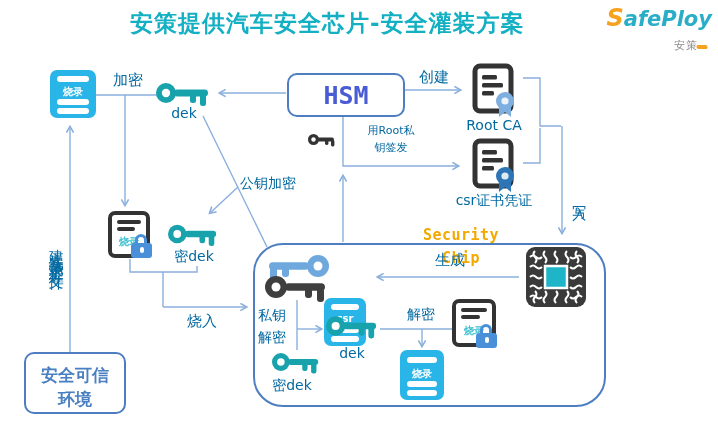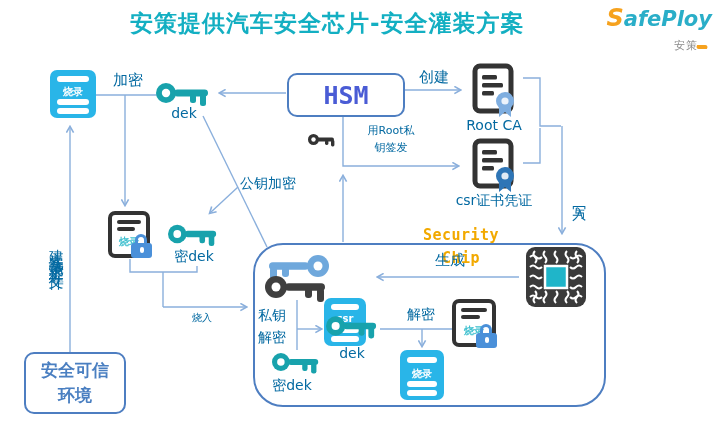--- a/index.html
+++ b/index.html
@@ -235,39 +235,39 @@
         <path d="M47 8 q-3 3 0 6 t0 6"></path>
         <path d="M57 8 q-3 3 0 6 t0 6"></path>
       <path d="M15 60 q-3 -3 0 -6 t0 -6"></path>
         <path d="M25 60 q-3 -3 0 -6 t0 -6"></path>
         <path d="M36 60 q-3 -3 0 -6 t0 -6"></path>
         <path d="M47 60 q-3 -3 0 -6 t0 -6"></path>
         <path d="M57 60 q-3 -3 0 -6 t0 -6"></path>
     </g>
   </svg>
 
-  <div class="bluebox" style="left:24px;top:352px;width:98px;height:58px;border-width:2.5px;">
+  <div class="bluebox" style="left:24px;top:352px;width:98px;height:58px;border-width:2.5px;align-items:flex-end;">
     <span class="envtext">安全可信环境</span>
   </div>
 
   <div class="lbl" style="left:106px;top:69px;width:44px;font-size:15px;">加密</div>
   <div class="lbl" style="left:164px;top:103px;width:40px;">dek</div>
   <div class="lbl" style="left:412px;top:66px;width:44px;font-size:15px;">创建</div>
   <div class="lbl" style="left:346px;top:122px;width:90px;font-size:11px;">
     <span>用Root私</span><br>
     <span>钥签发</span>
   </div>
   <div class="lbl" style="left:448px;top:115px;width:92px;">Root CA</div>
   <div class="lbl" style="left:436px;top:190px;width:116px;">csr证书凭证</div>
   <div class="lbl vert" style="left:568px;top:171px;height:48px;">写入</div>
   <div class="lbl mono-orange" style="left:400px;top:224px;width:122px;font-size:15px;letter-spacing:0.5px;">Security Chip</div>
   <div class="lbl" style="left:426px;top:249px;width:48px;font-size:15px;">生成</div>
   <div class="lbl" style="left:236px;top:165px;width:64px;margin-top:8px;">公钥加密</div>
   <div class="lbl" style="left:166px;top:246px;width:56px;">密dek</div>
-  <div class="lbl" style="left:178px;top:310px;width:48px;font-size:10px;">烧入</div>
+  <div class="lbl" style="left:178px;top:310px;width:48px;font-size:15px;">烧入</div>
   <div class="lbl" style="left:250px;top:305px;width:44px;">
     <span>私钥</span><br>
     <span>解密</span>
   </div>
   <div class="lbl" style="left:332px;top:343px;width:40px;">dek</div>
   <div class="lbl" style="left:262px;top:375px;width:60px;">密dek</div>
   <div class="lbl" style="left:397px;top:304px;width:48px;">解密</div>
   <div class="lbl vert" style="left:44px;top:152px;height:200px;font-size:15px;letter-spacing:3px;">建立安全烧录工程文件</div>
 
 </div>

